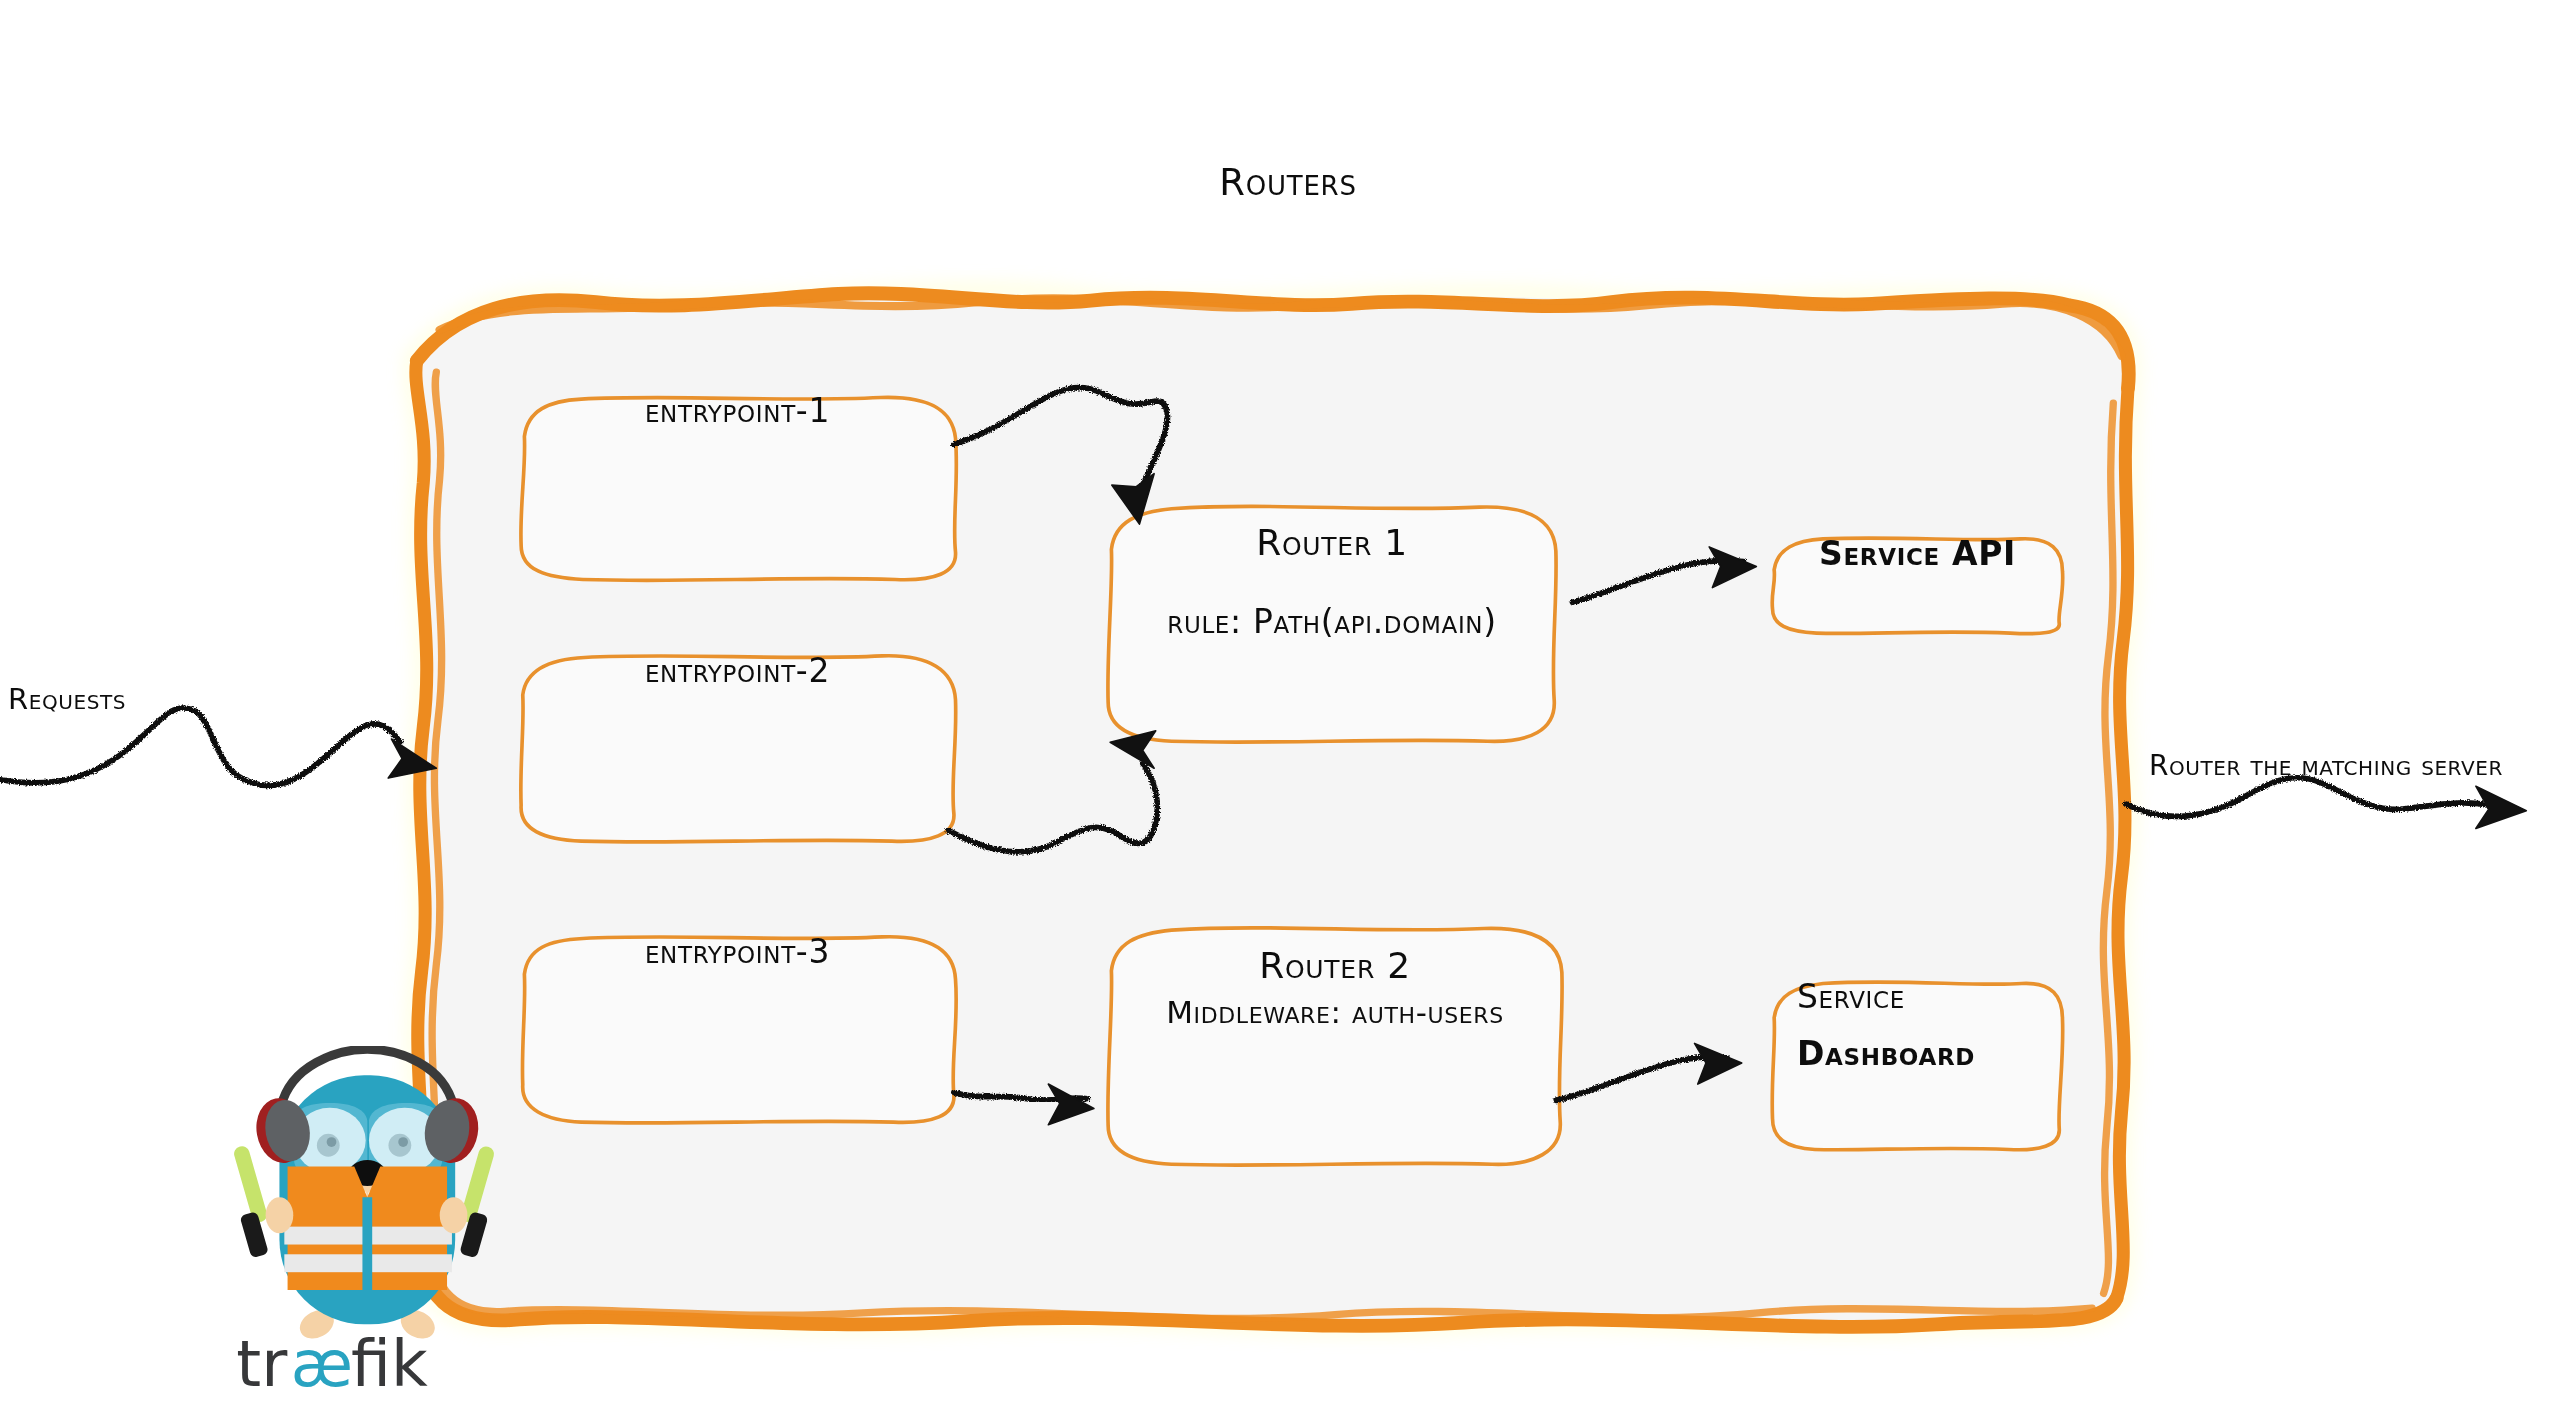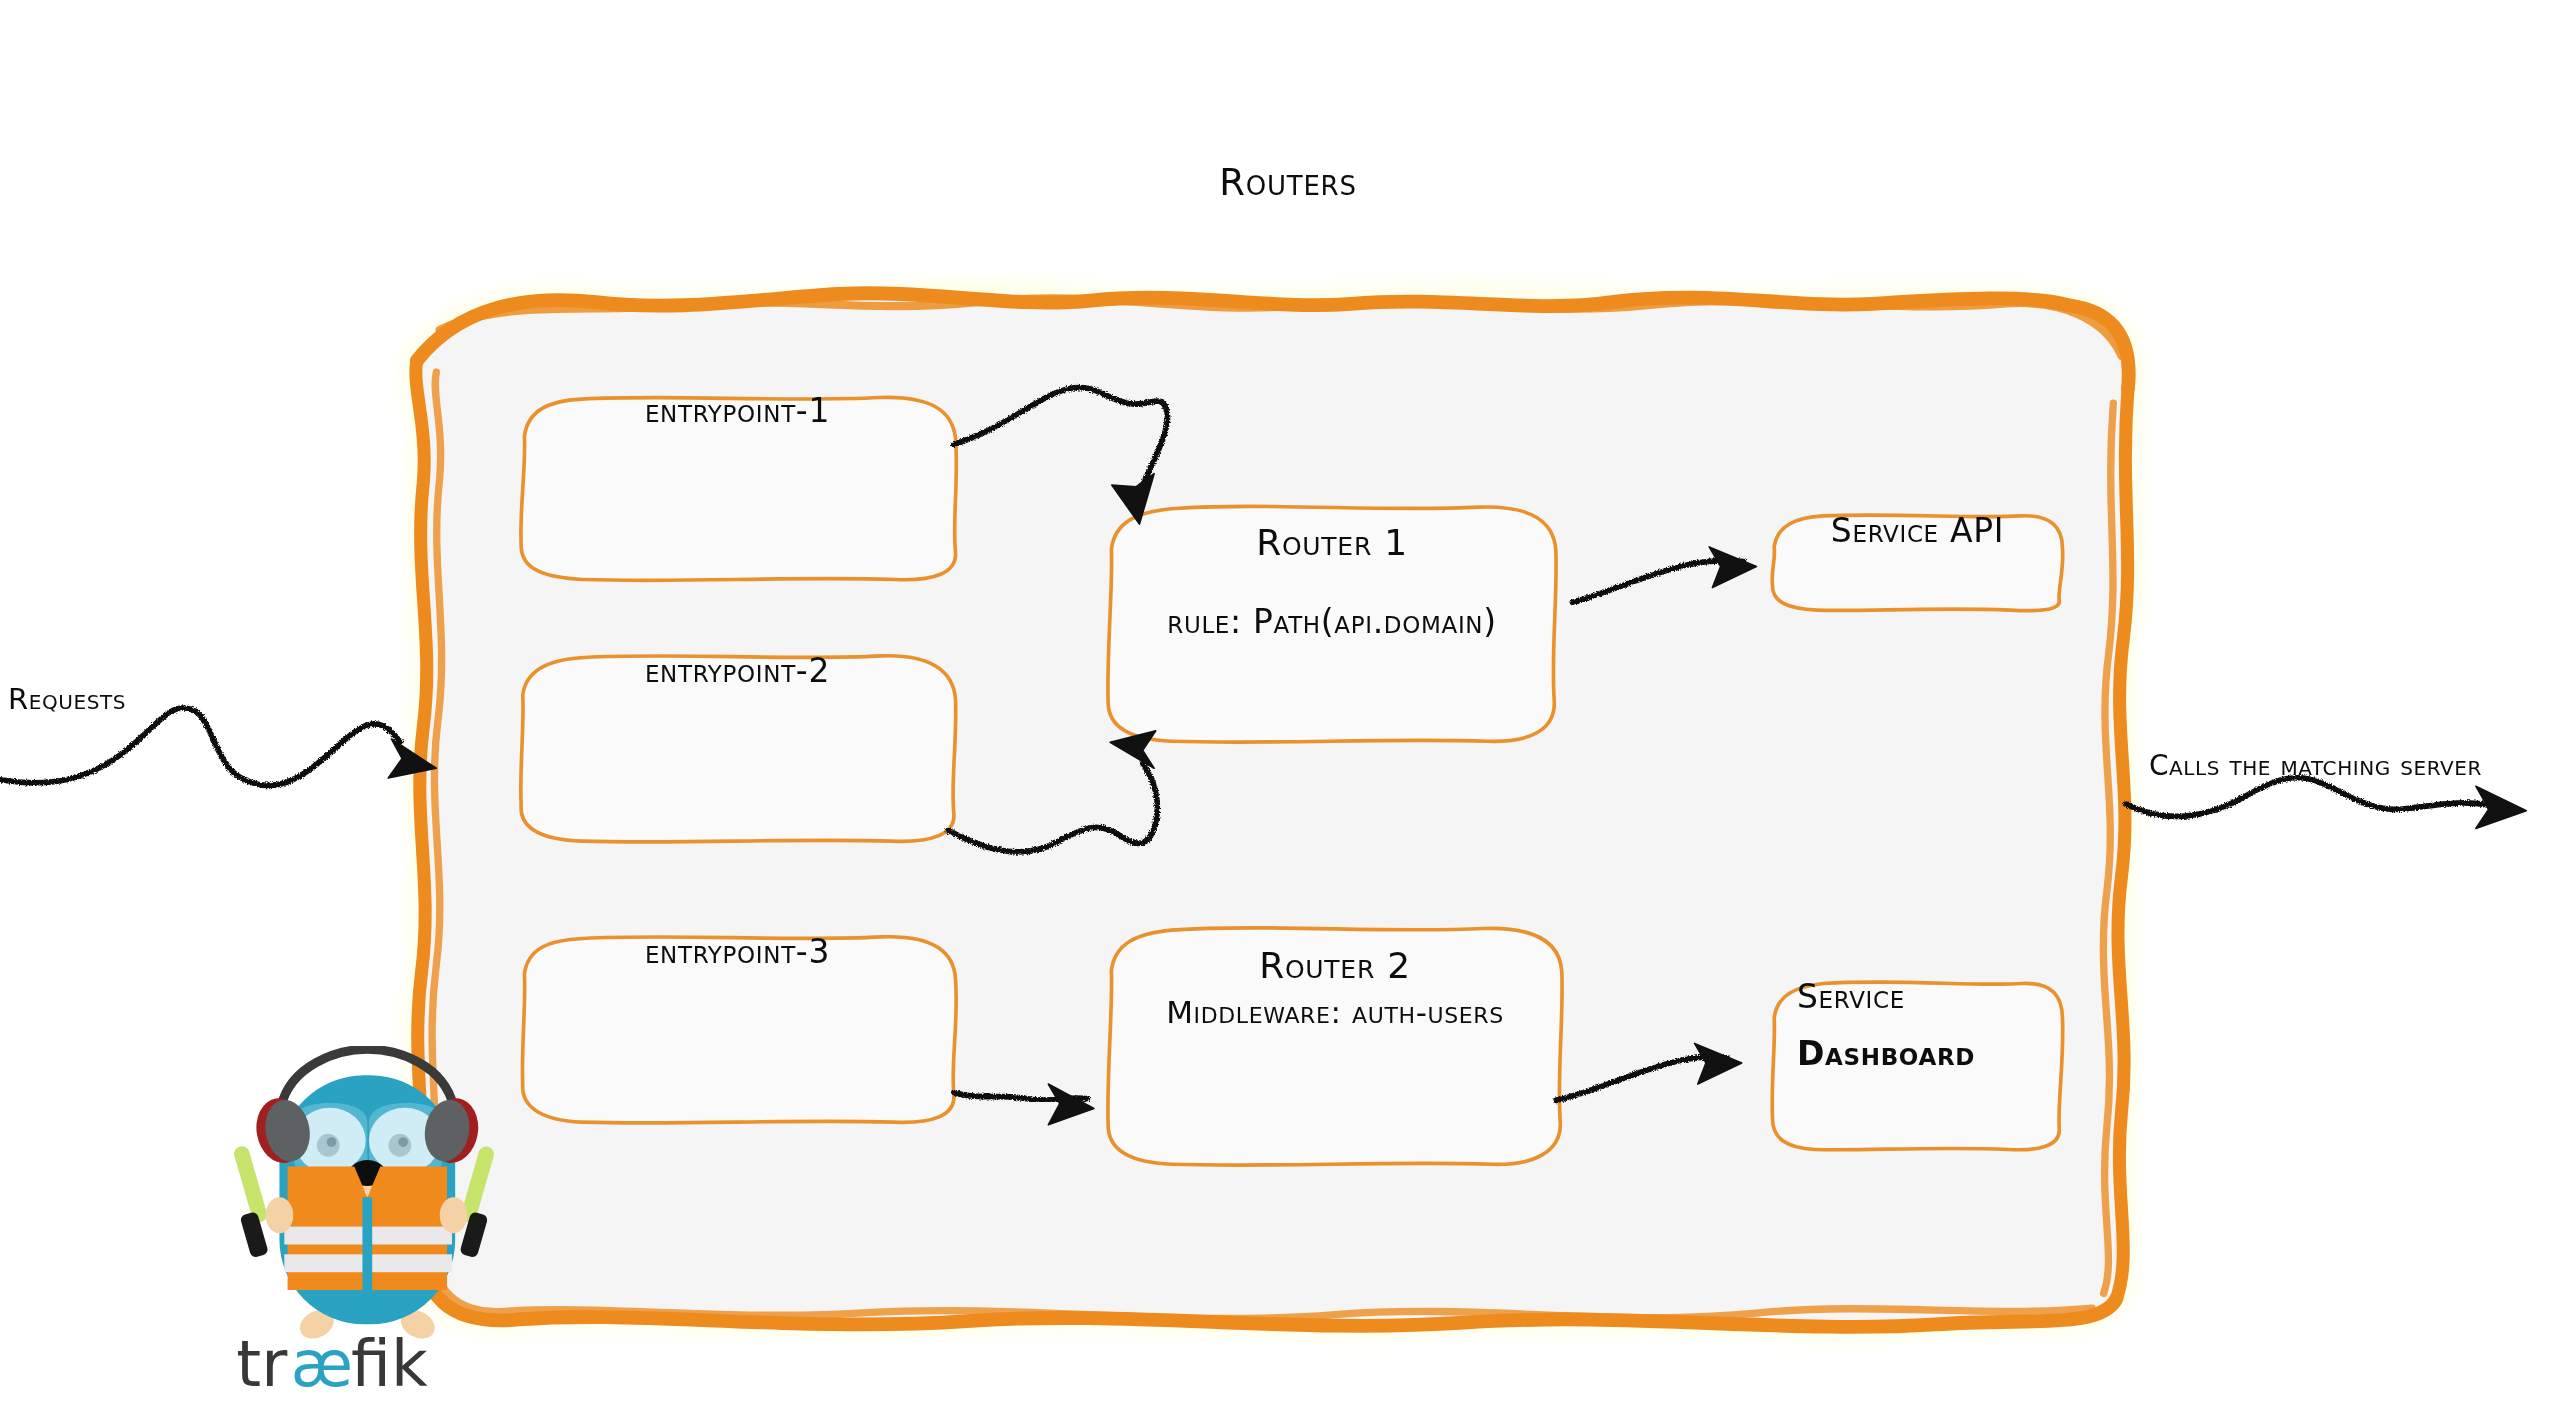--- a/index.html
+++ b/index.html
@@ -97,21 +97,21 @@
     left: 1100px; top: 922px; width: 470px; height: 252px;
     justify-content: flex-start;
     padding-top: 23px;
   }
   #router-2 .router-name { font-size: 36px; }
   #router-2 .router-rule { font-size: 29px; margin-top: 11.4px; }
   #router-2 .router-mw  { font-size: 31px; margin-top: 8.1px; }
 
   
   #service-api {
-    left: 1766px; top: 511px; width: 303px; height: 104px;
+    left: 1766px; top: 534px; width: 303px; height: 104px; font-weight: bold;
   }
   #service-api .node-text { font-size: 33px; }
 
   #service-dashboard {
     left: 1766px; top: 977px; width: 303px; height: 179px;
     align-items: flex-start;
     padding-left: 31px;
   }
   #service-dashboard .node-text { font-size: 33px; text-align: left; }
   #service-dashboard .svc-line2 { margin-top: 18px; font-weight: bold; }
@@ -278,21 +278,21 @@
   </svg>
   <div class="node-text hand">Service</div>
   <div class="node-text hand svc-line2">Dashboard</div>
 </div>
 
 <div id="requests-label">
   <span class="hand">Requests</span>
 </div>
 
 <div id="calls-label">
-  <span class="hand">Calls the matching server</span>
+  <span class="hand">Router the matching server</span>
 </div>
 
 <svg id="connectors" viewBox="0 0 3165 1730">
   <defs>
     <filter id="inkRough" x="-20%" y="-20%" width="140%" height="140%">
       <feTurbulence type="fractalNoise" baseFrequency="0.62" numOctaves="3" seed="7" result="n"></feTurbulence>
       <feDisplacementMap in="SourceGraphic" in2="n" scale="5" xChannelSelector="R" yChannelSelector="G"></feDisplacementMap>
     </filter>
     <filter id="inkRough2" x="-20%" y="-20%" width="140%" height="140%">
       <feTurbulence type="fractalNoise" baseFrequency="0.55" numOctaves="3" seed="19" result="n2"></feTurbulence>

